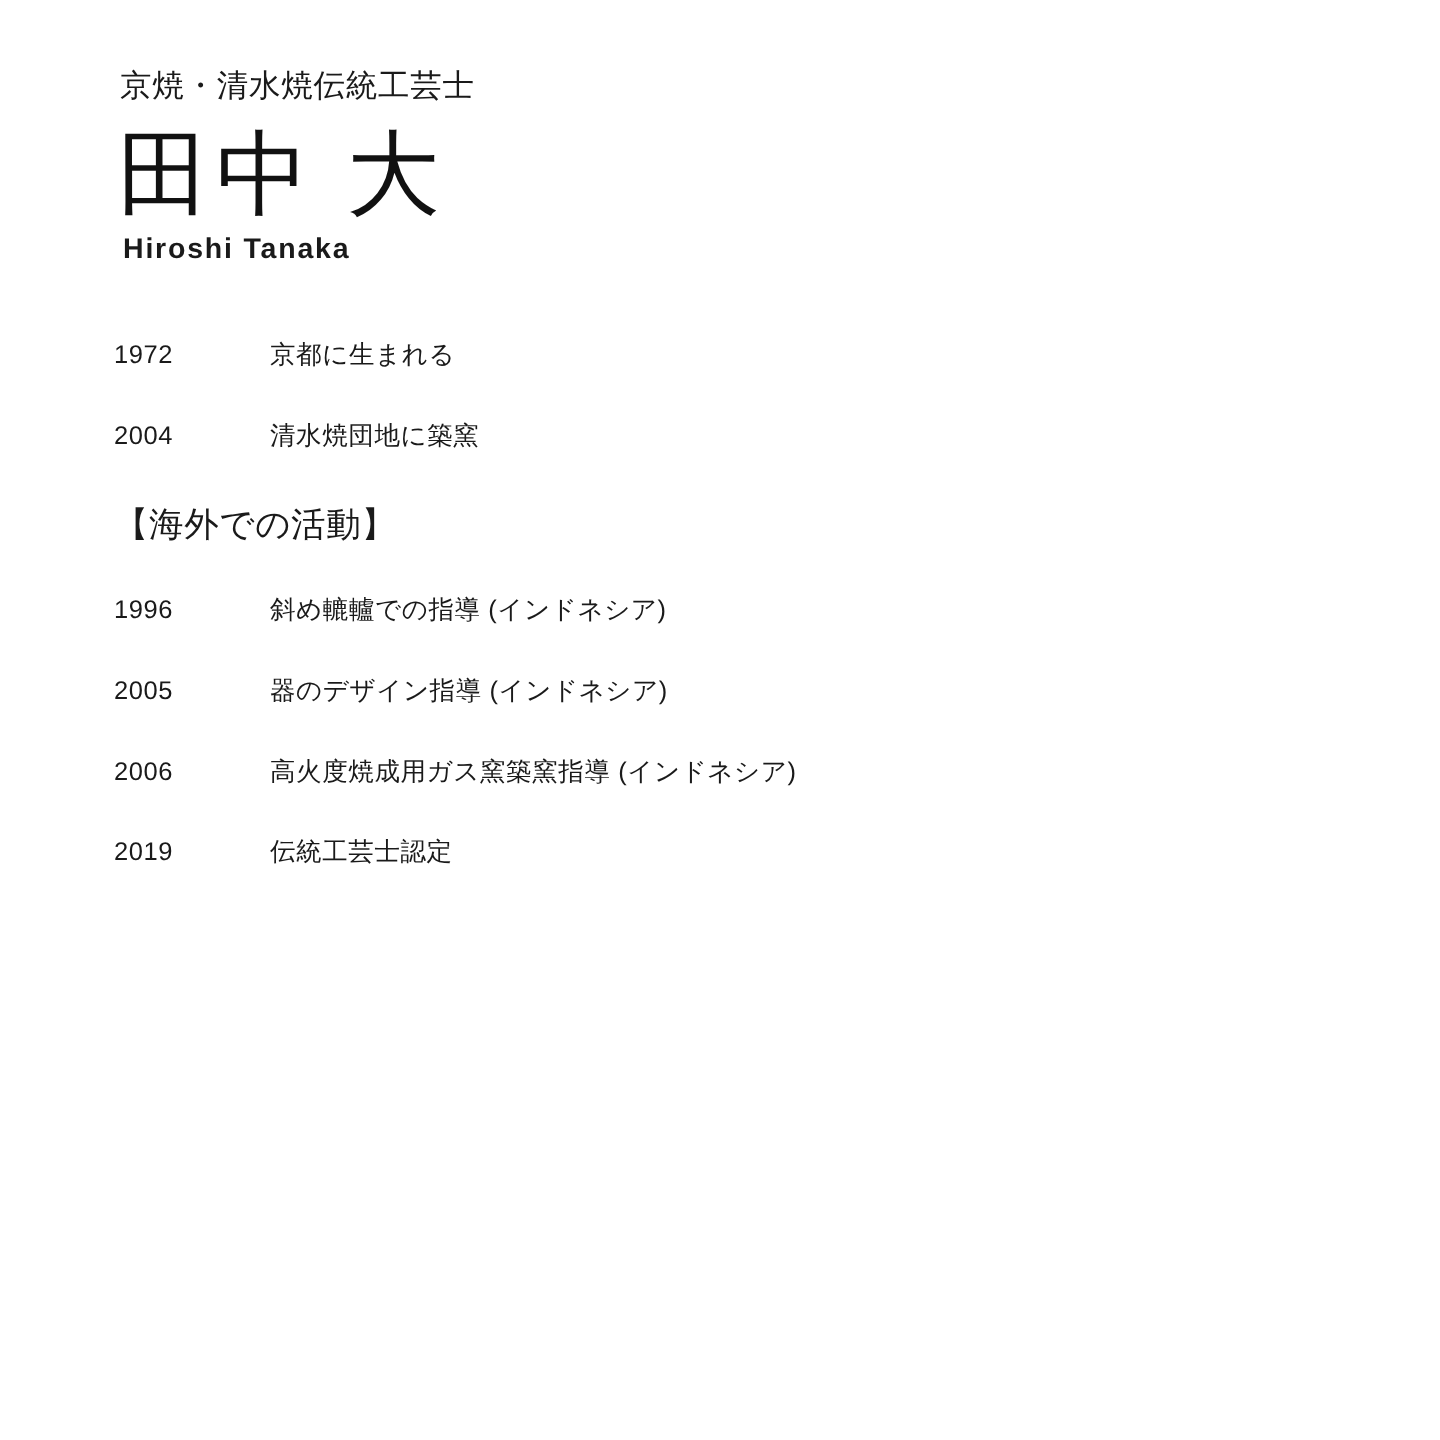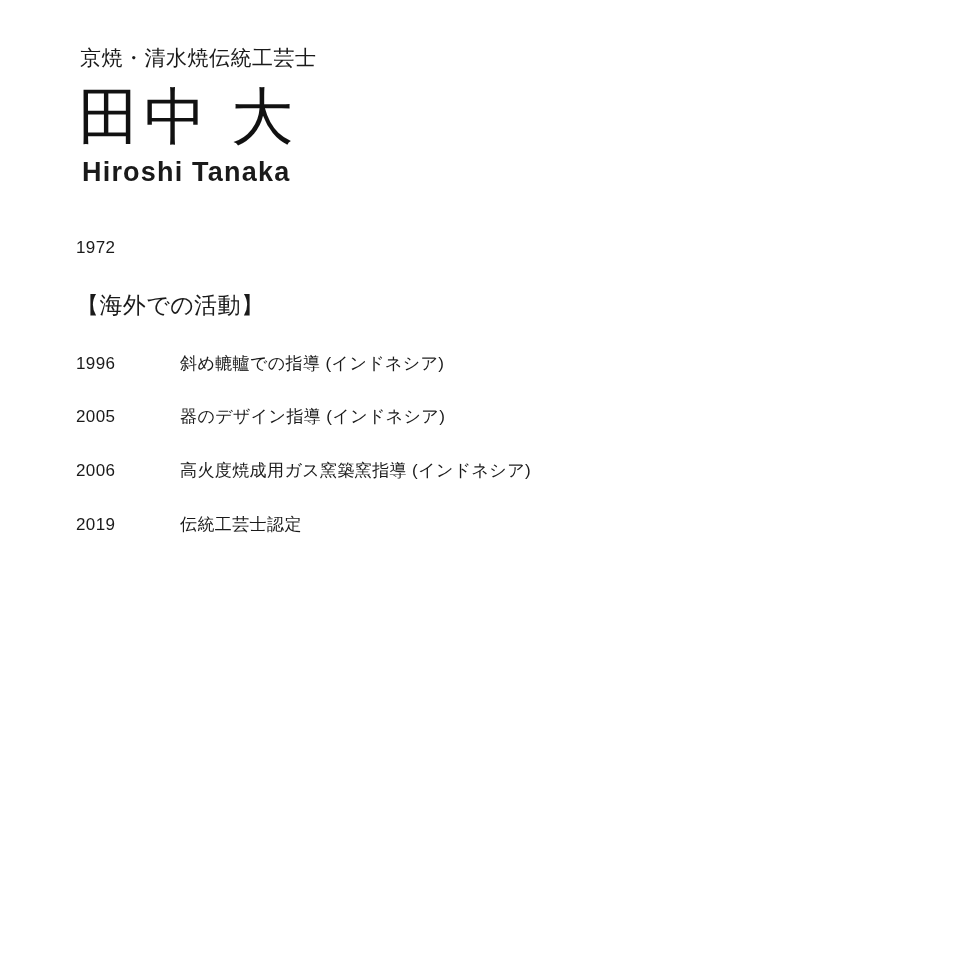--- a/index.html
+++ b/index.html
@@ -35,21 +35,21 @@
   .name-ja {
     font-size: 62px;
     line-height: 1.15;
     font-weight: 400;
     letter-spacing: 4px;
     color: #111111;
     margin: 0 0 2px 2px;
     white-space: pre;
   }
   .name-en {
-    font-size: 27px;
+    font-size: 19px;
     line-height: 1.3;
     font-weight: 700;
     letter-spacing: 1.2px;
     color: #1a1a1a;
     margin: 0 0 0 6px;
   }
   .history {
     margin-top: 46px;
   }
   .entry {
@@ -85,23 +85,28 @@
   <div class="title-block">
     <div class="subtitle">京焼・清水焼伝統工芸士</div>
     <div class="name-ja">田中 大</div>
     <div class="name-en">Hiroshi Tanaka</div>
   </div>
 
   <div class="history">
 
     <div class="entry">
       <span class="year">1972</span>
+      <span class="text">京都に生まれる</span>
     </div>
 
 
+    <div class="entry">
+      <span class="year">2004</span>
+      <span class="text">清水焼団地に築窯</span>
+    </div>
 
     <div class="section-heading">【海外での活動】</div>
 
     <div class="entry">
       <span class="year">1996</span>
       <span class="text">斜め轆轤での指導 (インドネシア)</span>
     </div>
 
     <div class="entry">
       <span class="year">2005</span>

